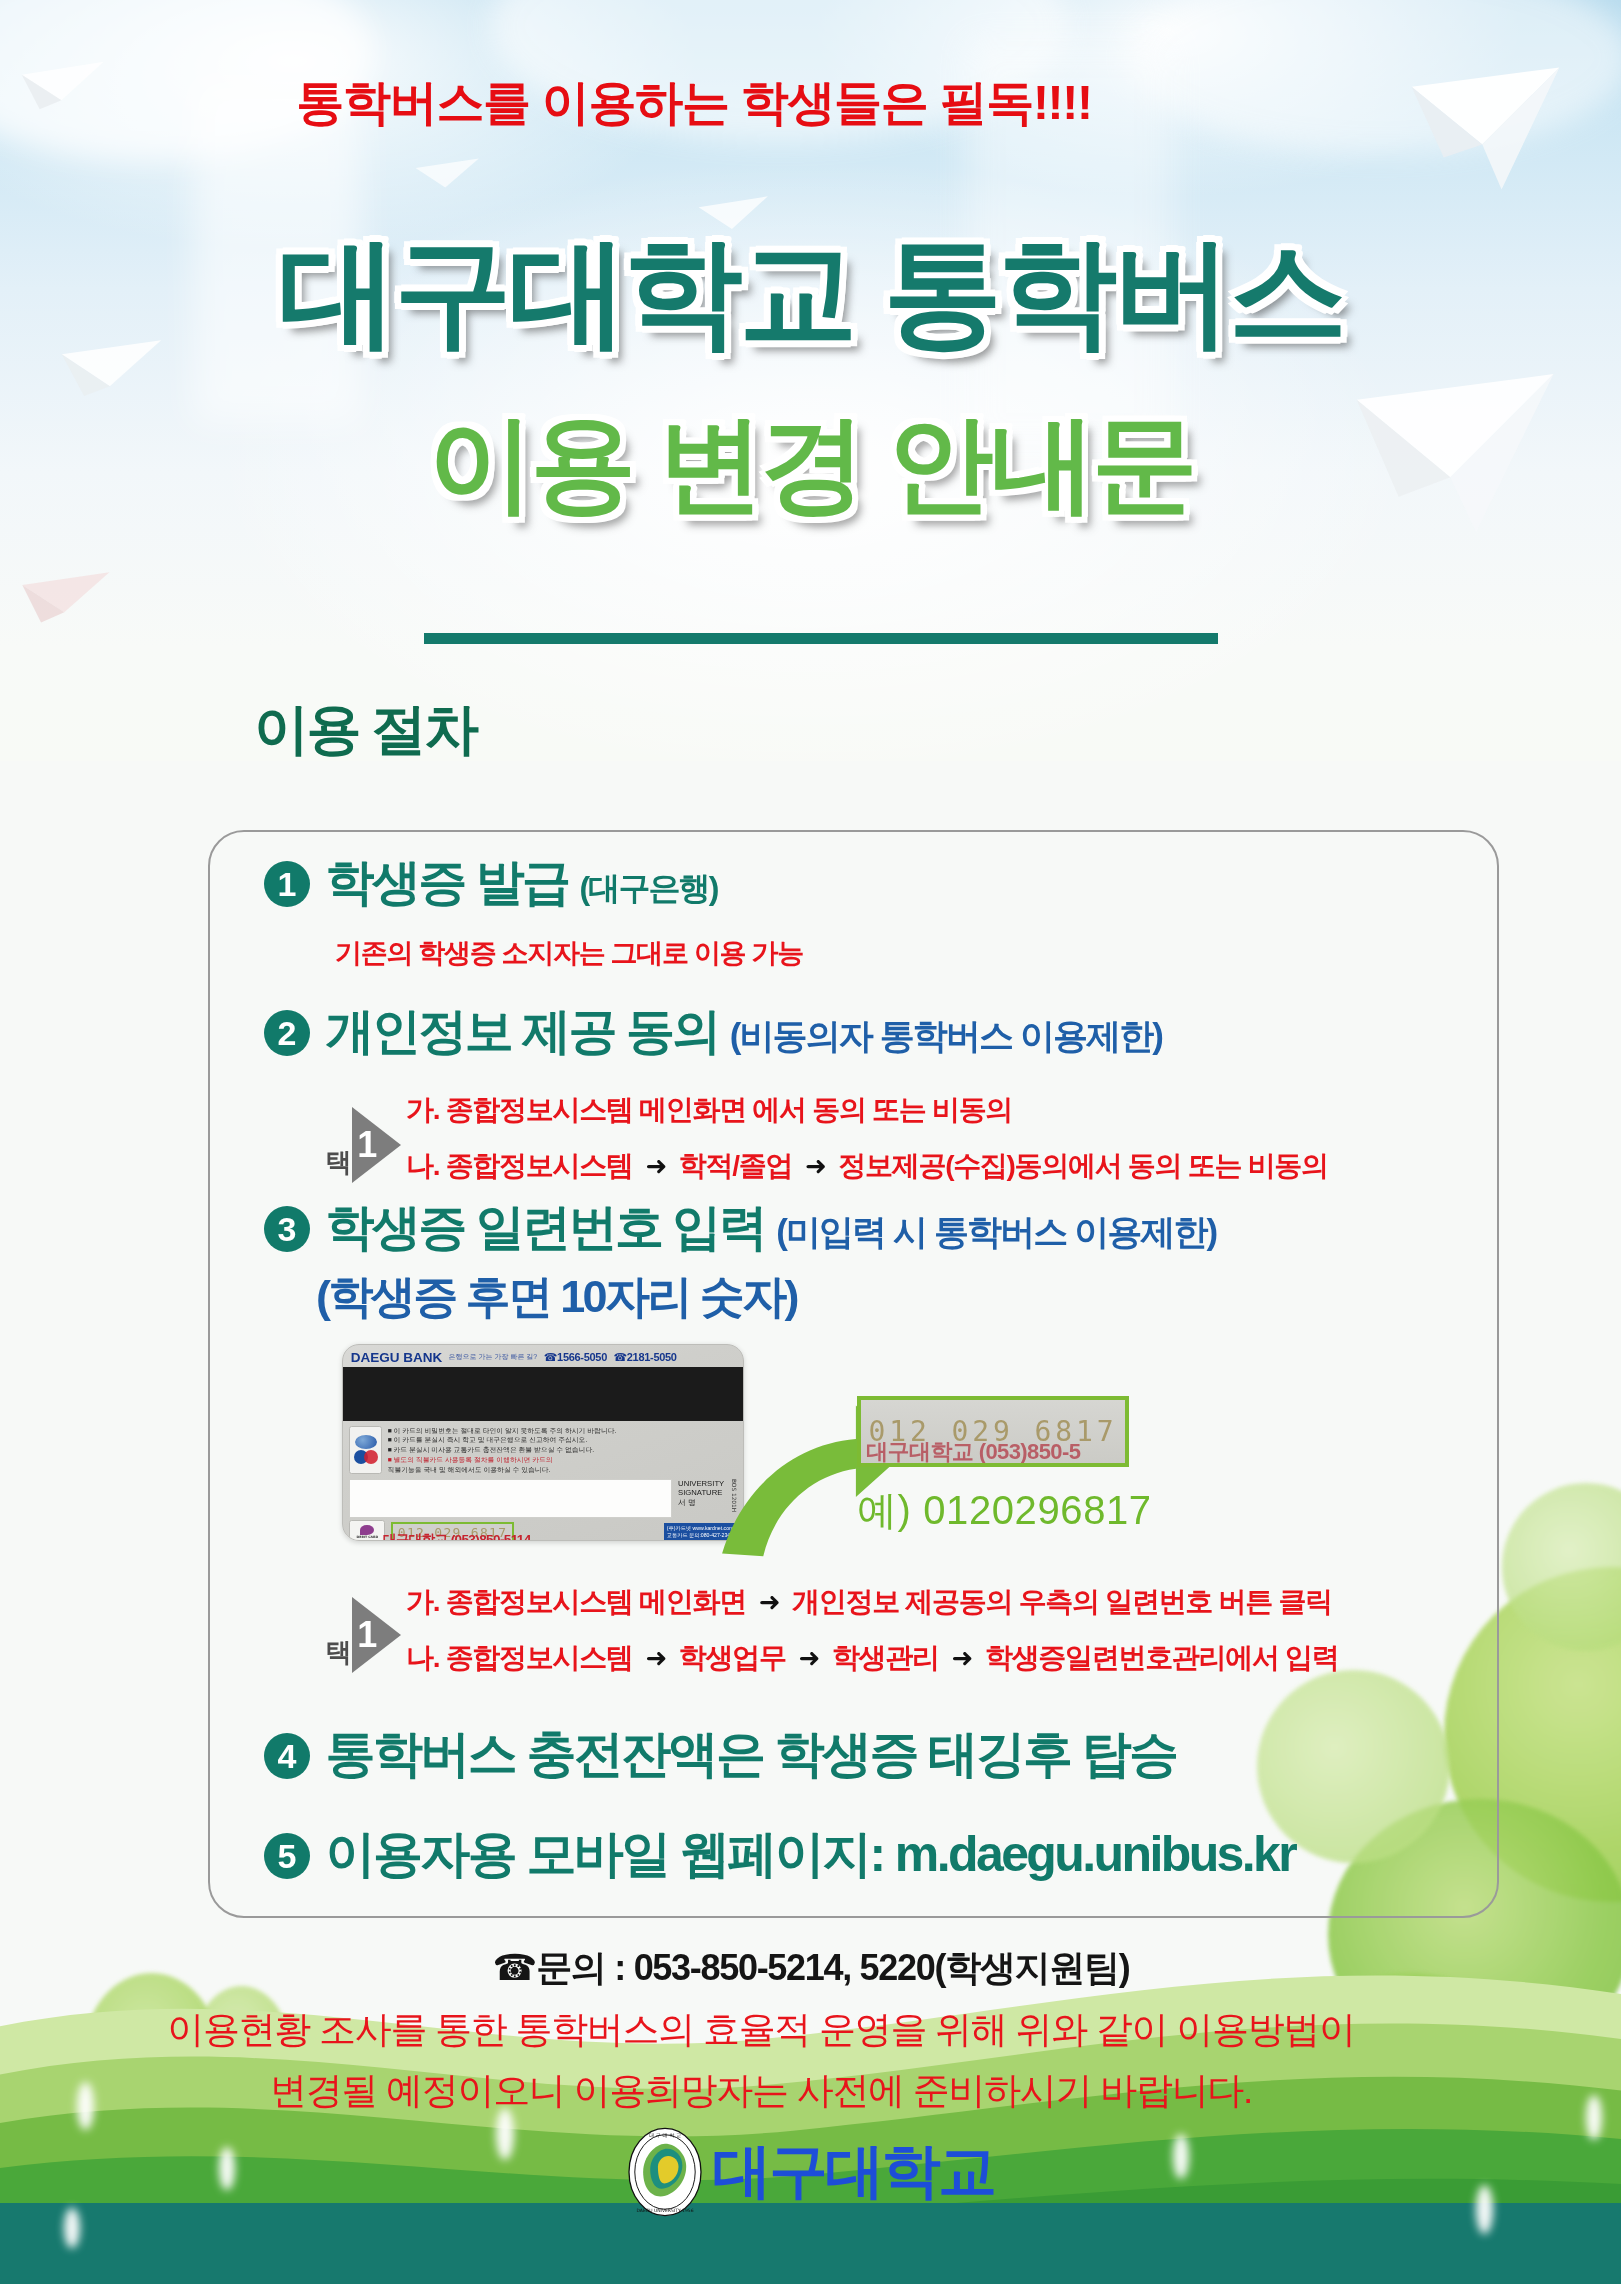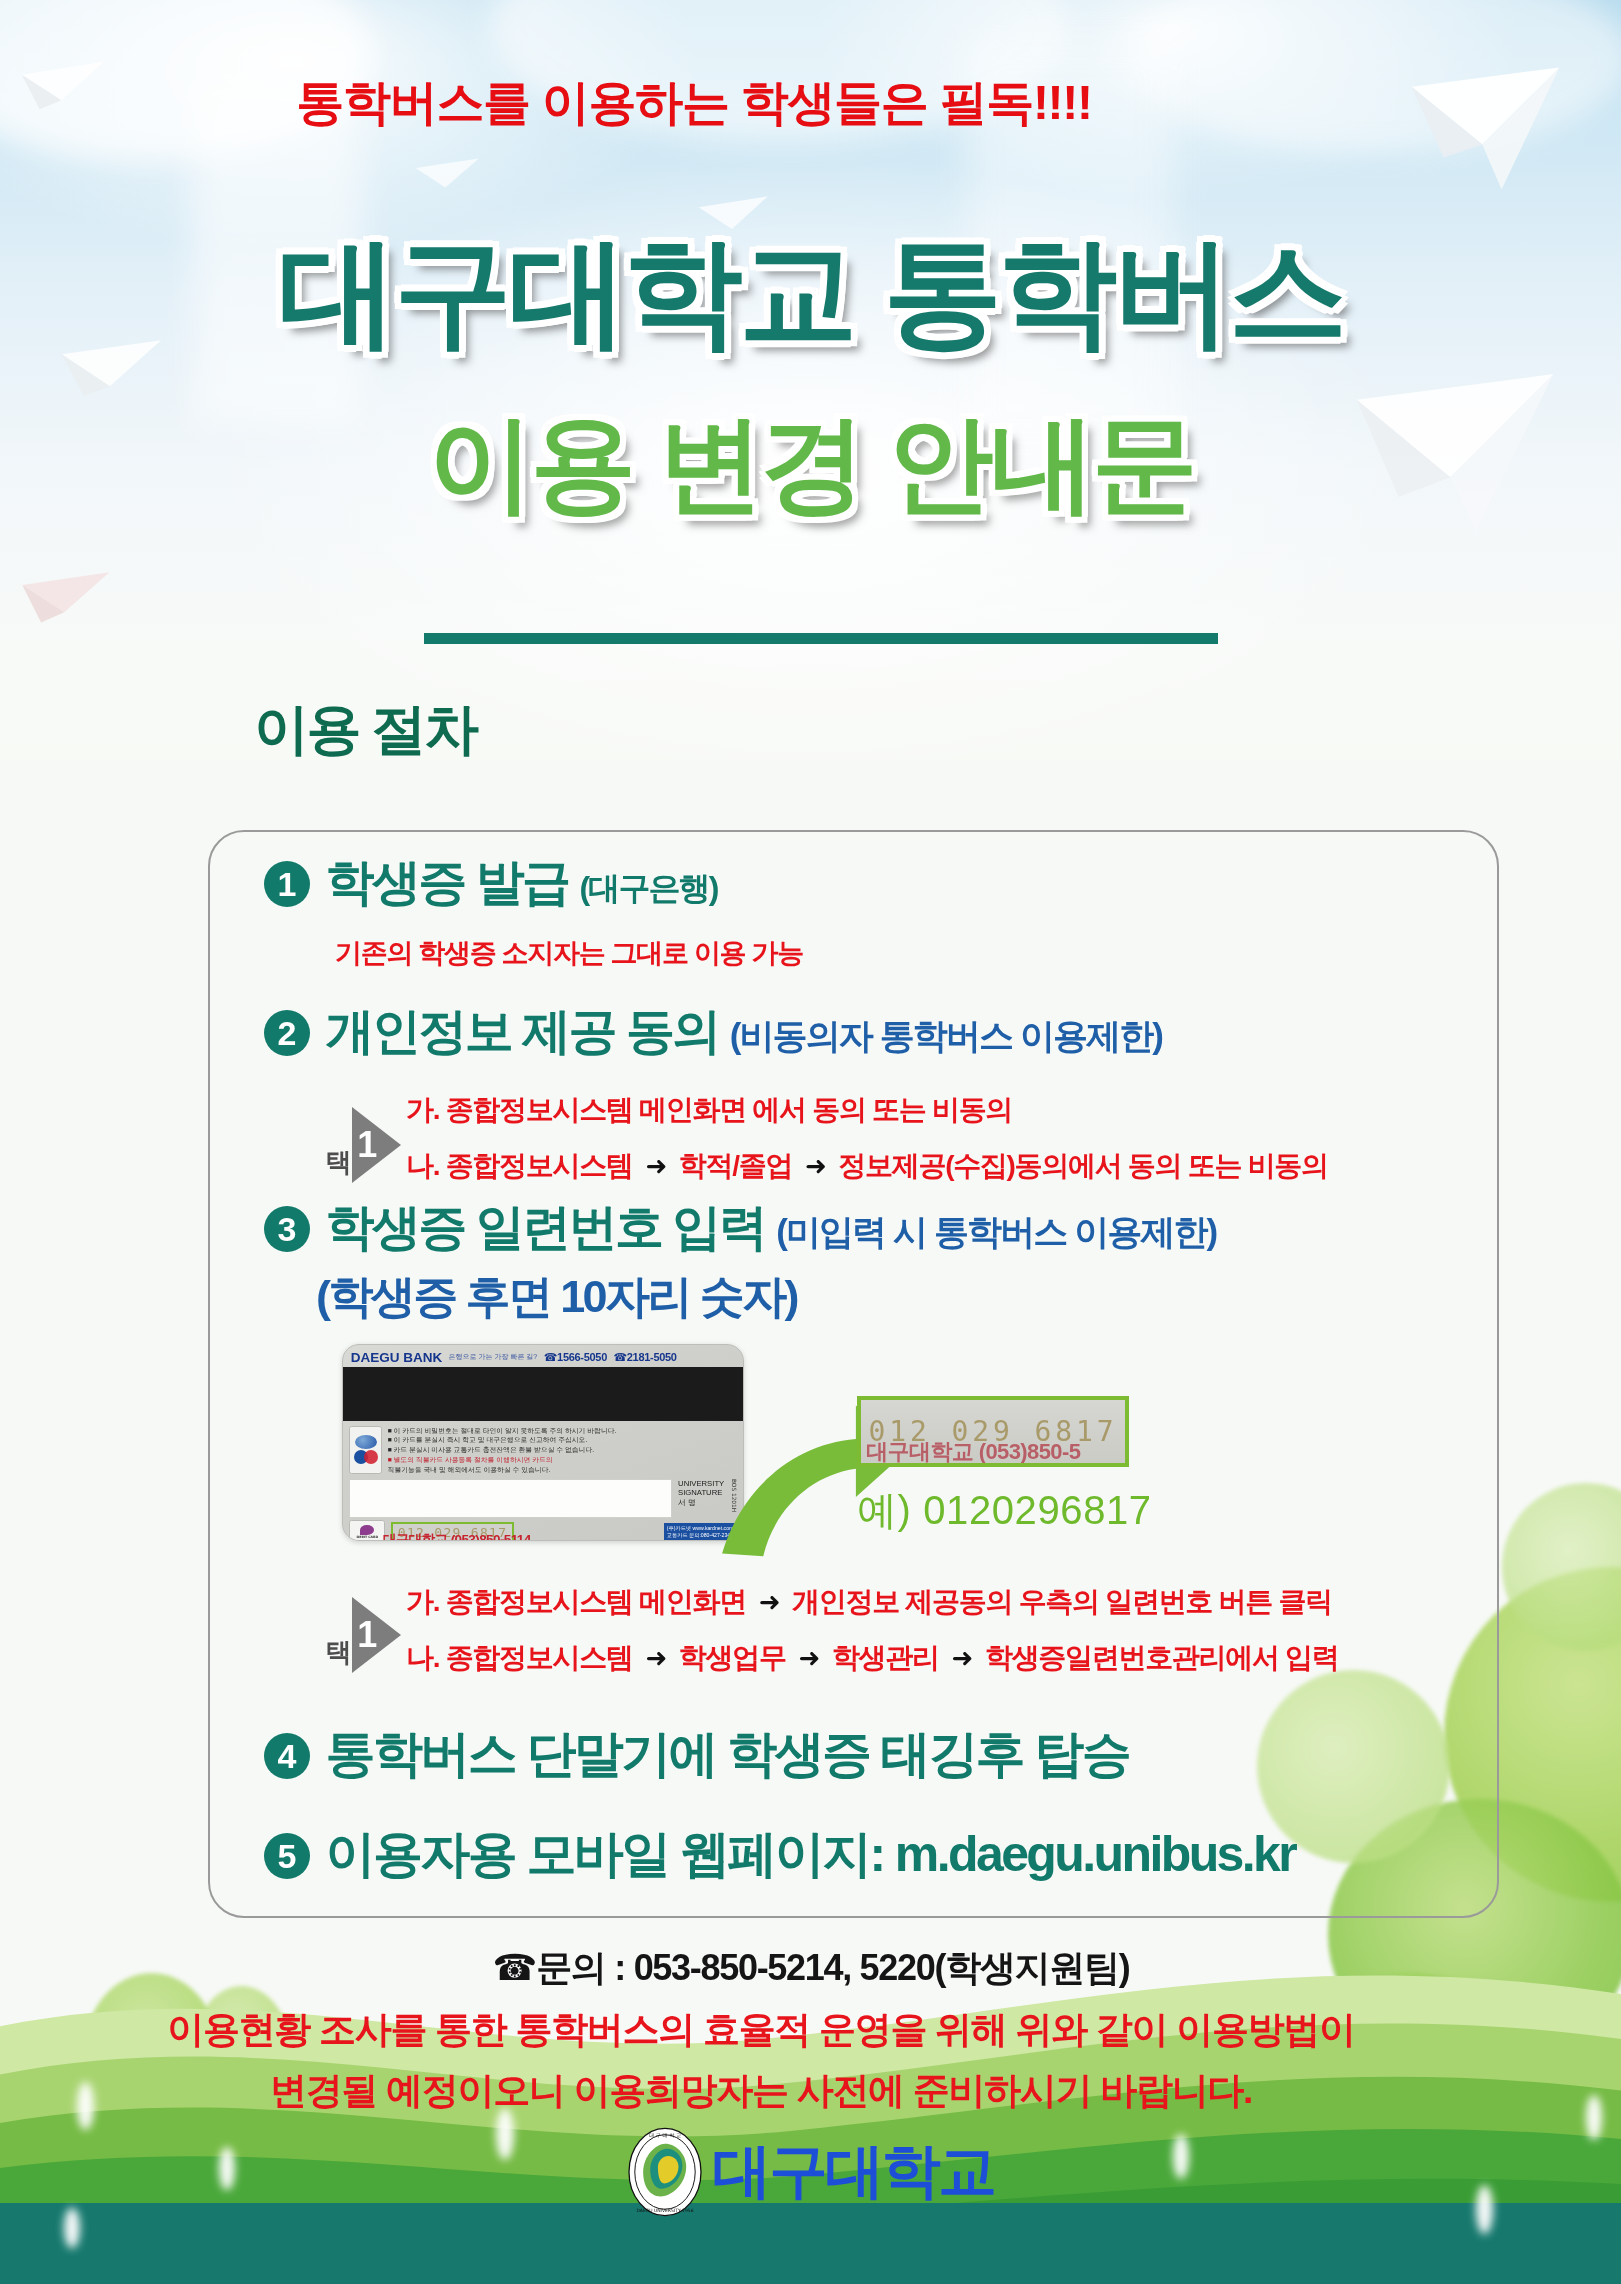--- a/index.html
+++ b/index.html
@@ -216,21 +216,21 @@
   .url{color:#117a6a;}
 
   
   .contact{
     position:absolute;left:0;top:1944px;width:1622px;text-align:center;
     font-family:"Liberation Sans","DejaVu Sans",sans-serif;font-weight:bold;font-size:36px;
     color:#151515;letter-spacing:-1.3px;
   }
   .notice{
     position:absolute;left:0;width:1522px;text-align:center;
-    font-family:"Liberation Sans","DejaVu Sans",sans-serif;font-weight:bold;font-size:37px;
+    font-family:"Liberation Sans","DejaVu Sans",sans-serif;font-weight:normal;font-size:37px;
     color:#e8141b;letter-spacing:-1.3px;
   }
   .notice.l1{top:2005px;}
   .notice.l2{top:2066px;}
 
   
   .logo-wrap{position:absolute;left:0;top:2127px;width:1622px;display:flex;align-items:center;justify-content:center;gap:9px;}
   .seal{width:76px;height:90px;}
   .logo-word{
     font-family:Liberation Mono, monospace;font-weight:bold;font-size:59px;
@@ -452,21 +452,21 @@
     <span class="arw">➜</span>
     <span>학생업무</span>
     <span class="arw">➜</span>
     <span>학생관리</span>
     <span class="arw">➜</span>
     <span>학생증일련번호관리에서 입력</span>
   </div>
 
   <div class="big-step" style="left:264px;top:1728px;">
     <div class="num">4</div>
-    <div class="step-main">통학버스 단말기에 학생증 태깅후 탑승</div>
+    <div class="step-main">통학버스 충전잔액은 학생증 태깅후 탑승</div>
   </div>
 
   <div class="big-step" style="left:264px;top:1828px;">
     <div class="num">5</div>
     <div class="step-main">
       <span>이용자용 모바일 웹페이지:</span>
       <span class="url">m.daegu.unibus.kr</span>
     </div>
   </div>
 

